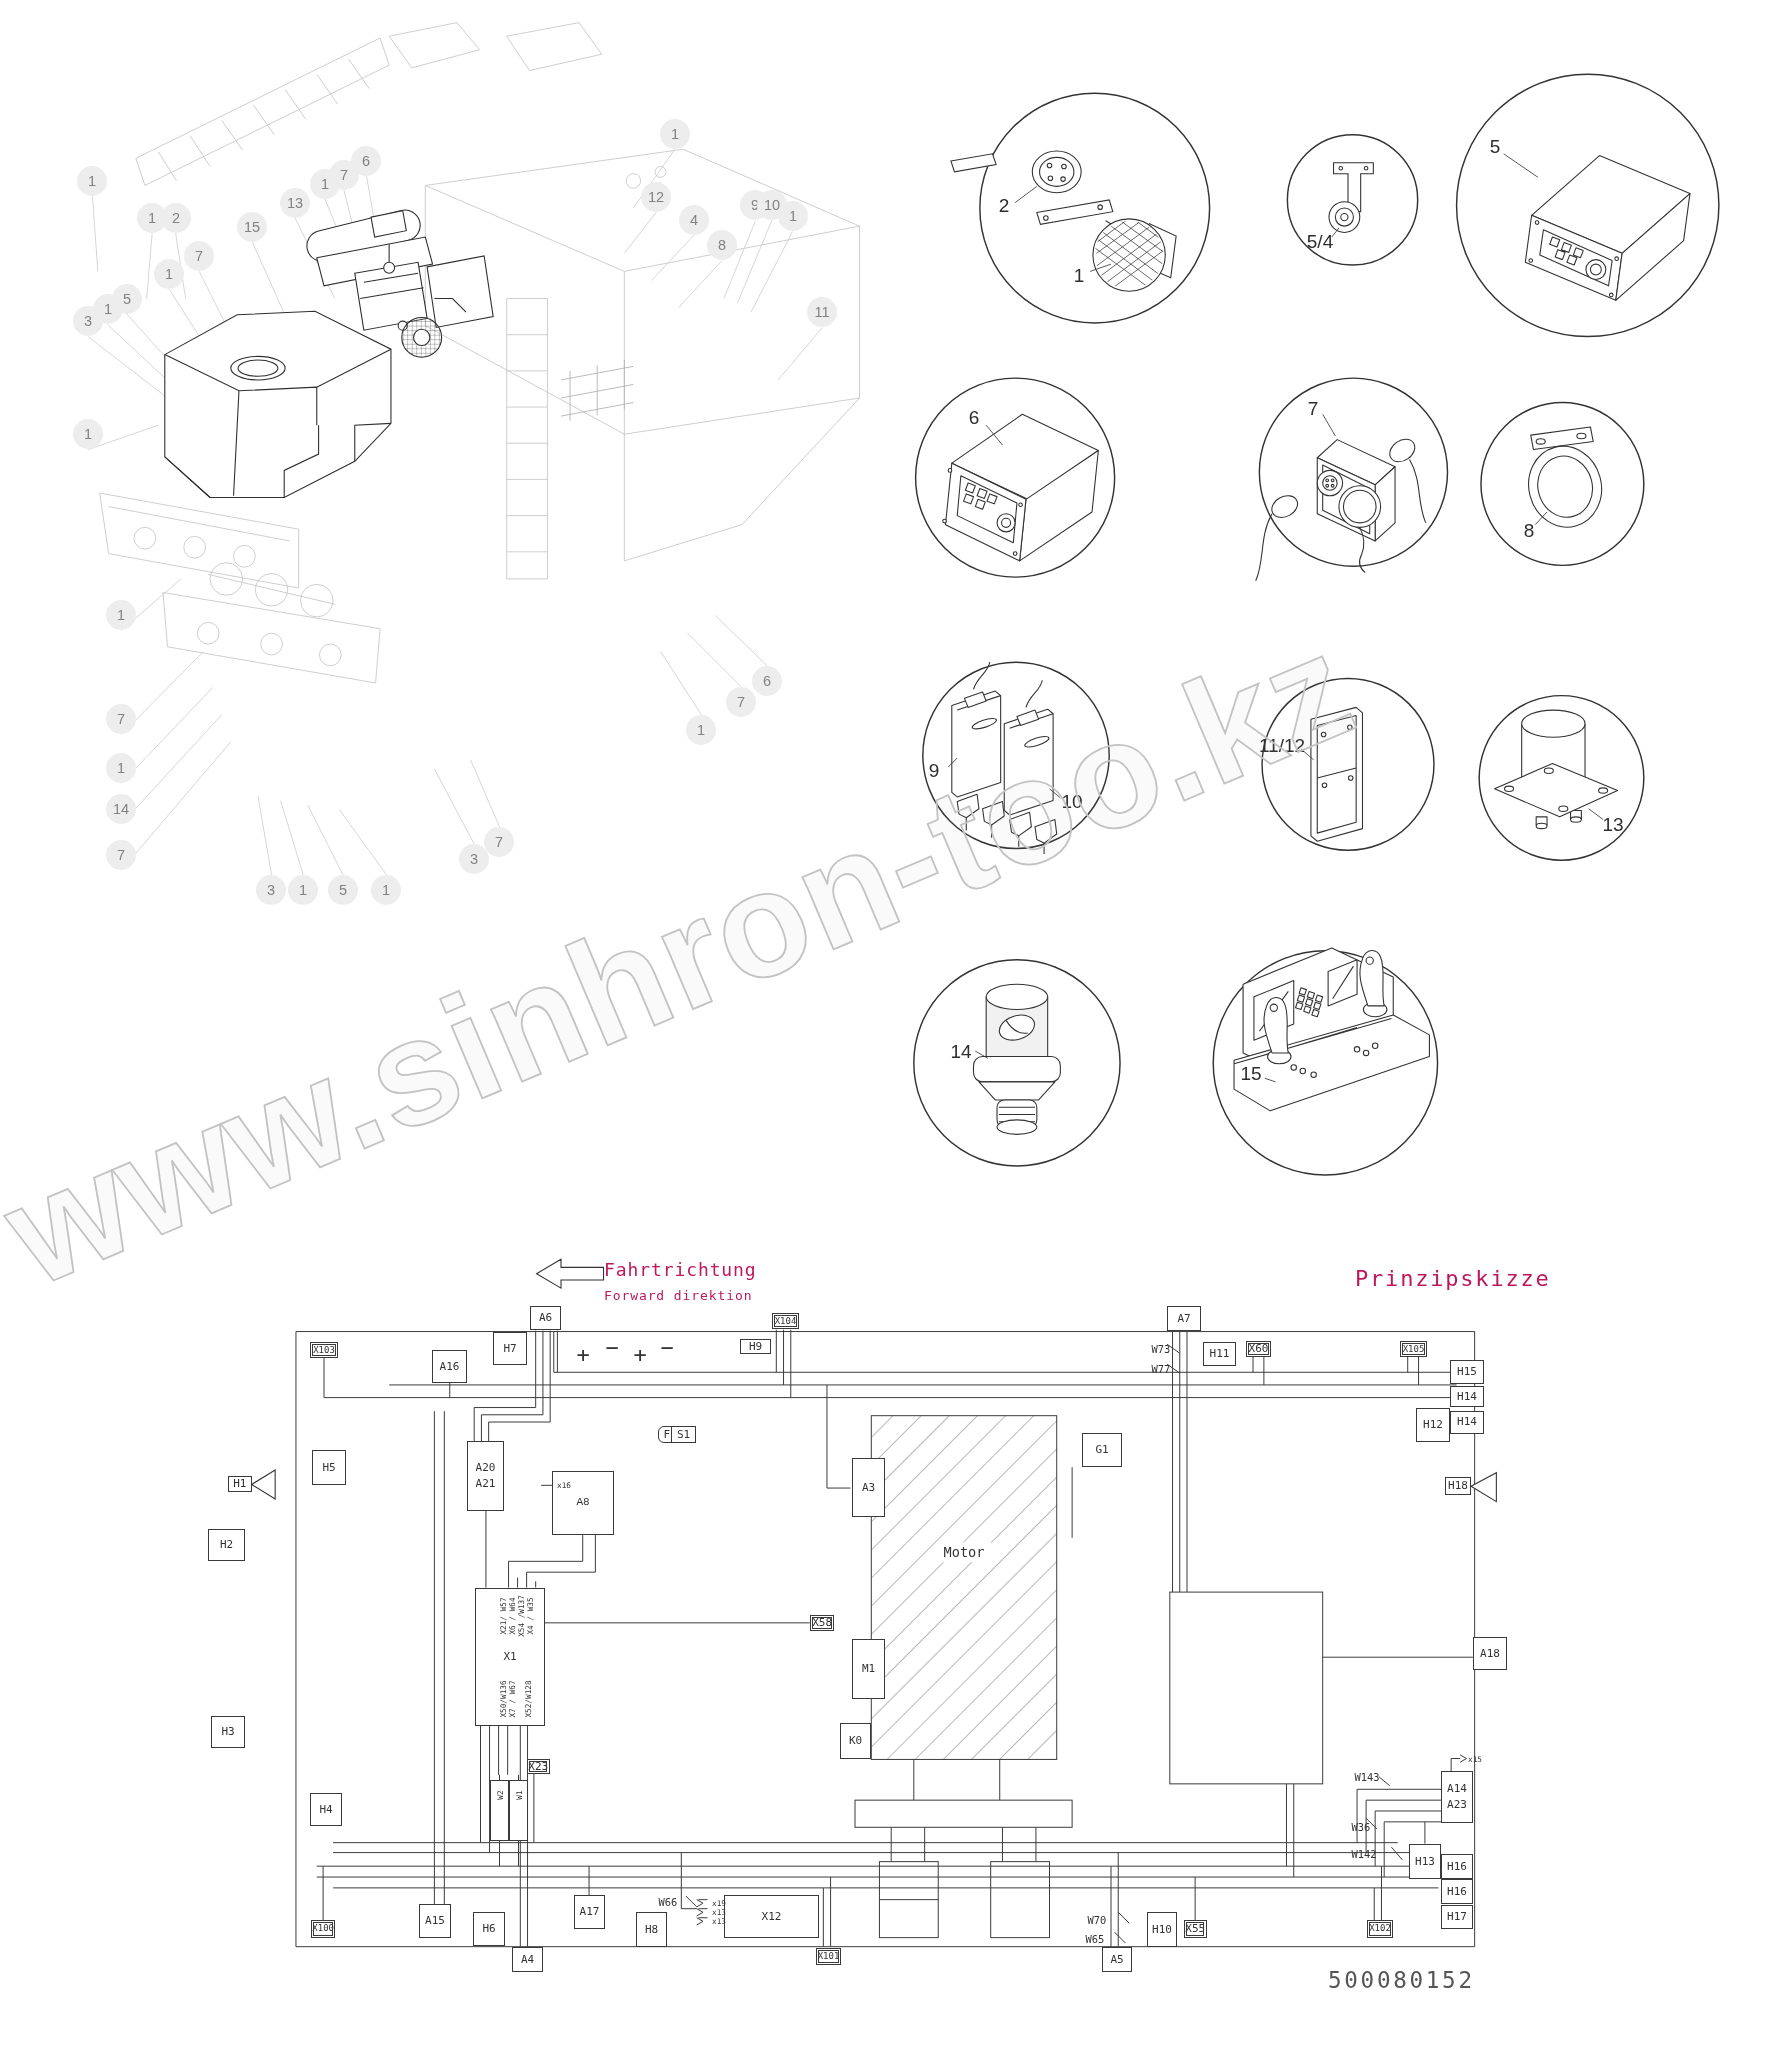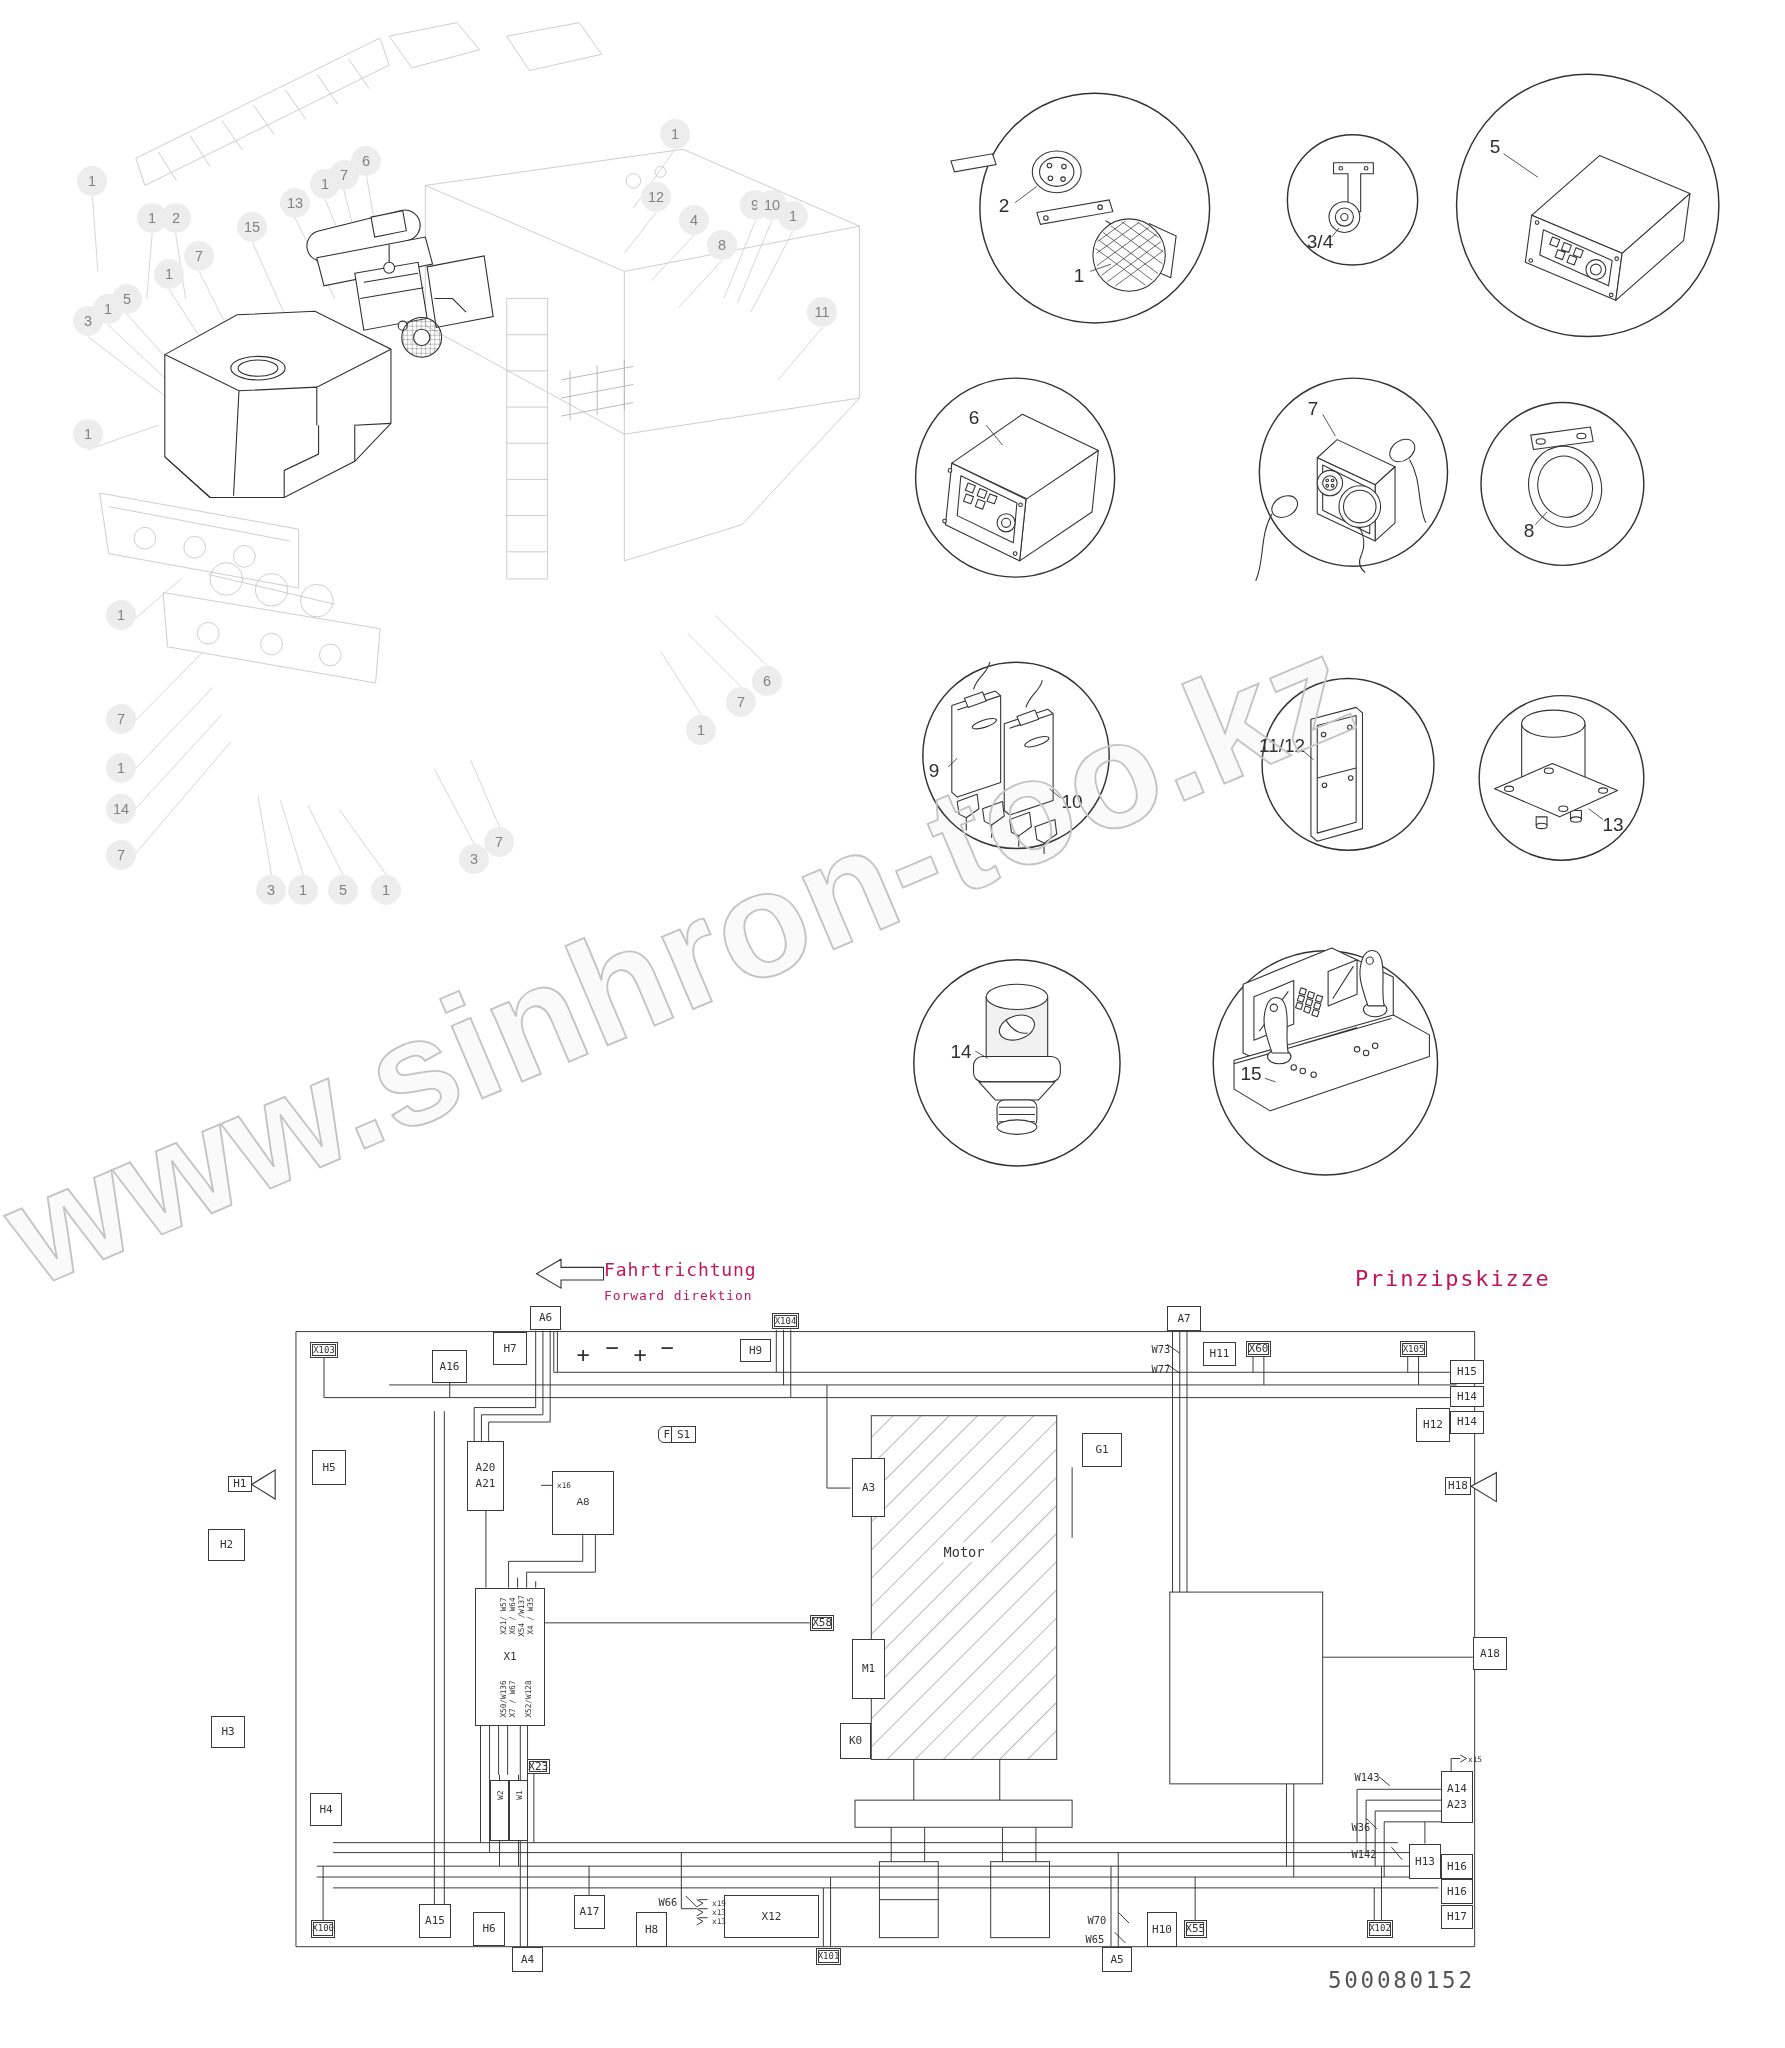--- a/index.html
+++ b/index.html
@@ -357,21 +357,21 @@
       <div class="callout" style="left: 371px; top: 875px;">1</div>
       <div class="callout" style="left: 459px; top: 844px;">3</div>
       <div class="callout" style="left: 484px; top: 827px;">7</div>
       <div class="callout" style="left: 686px; top: 715px;">1</div>
       <div class="callout" style="left: 726px; top: 687px;">7</div>
       <div class="callout" style="left: 752px; top: 666px;">6</div>
     </div>
 <div id="detail-labels">
       <div class="detail-label" style="left: 1004px; top: 206px;">2</div>
       <div class="detail-label" style="left: 1079px; top: 276px;">1</div>
-      <div class="detail-label" style="left: 1320px; top: 242px;">3/4</div>
+      <div class="detail-label" style="left: 1320px; top: 242px;">5/4</div>
       <div class="detail-label" style="left: 1495px; top: 147px;">5</div>
       <div class="detail-label" style="left: 974px; top: 418px;">6</div>
       <div class="detail-label" style="left: 1313px; top: 409px;">7</div>
       <div class="detail-label" style="left: 1529px; top: 531px;">8</div>
       <div class="detail-label" style="left: 934px; top: 771px;">9</div>
       <div class="detail-label" style="left: 1072px; top: 802px;">10</div>
       <div class="detail-label" style="left: 1282px; top: 746px;">11/12</div>
       <div class="detail-label" style="left: 1613px; top: 825px;">13</div>
       <div class="detail-label" style="left: 961px; top: 1052px;">14</div>
       <div class="detail-label" style="left: 1251px; top: 1074px;">15</div>
@@ -385,21 +385,21 @@
       </div>
       <div class="sbox" style="left: 1167px; top: 1306px; width: 34px; height: 25px;">
         <span class="sline">A7</span>
       </div>
       <div class="sbox" style="left: 493px; top: 1332px; width: 34px; height: 33px;">
         <span class="sline">H7</span>
       </div>
       <div class="sbox" style="left: 432px; top: 1350px; width: 35px; height: 33px;">
         <span class="sline">A16</span>
       </div>
-      <div class="sbox" style="left: 740px; top: 1339px; width: 31px; height: 23px;">
+      <div class="sbox" style="left: 740px; top: 1339px; width: 31px; height: 15px;">
         <span class="sline">H9</span>
       </div>
       <div class="sbox" style="left: 1203px; top: 1342px; width: 33px; height: 24.4px;">
         <span class="sline">H11</span>
       </div>
       <div class="sbox double" style="left: 1246px; top: 1341px; width: 25px; height: 16.3px;">
         <span class="sline">X60</span>
       </div>
       <div class="sbox double" style="left: 1400px; top: 1341px; width: 27px; height: 16.3px; font-size: 9px;">
         <span class="sline">X105</span>

